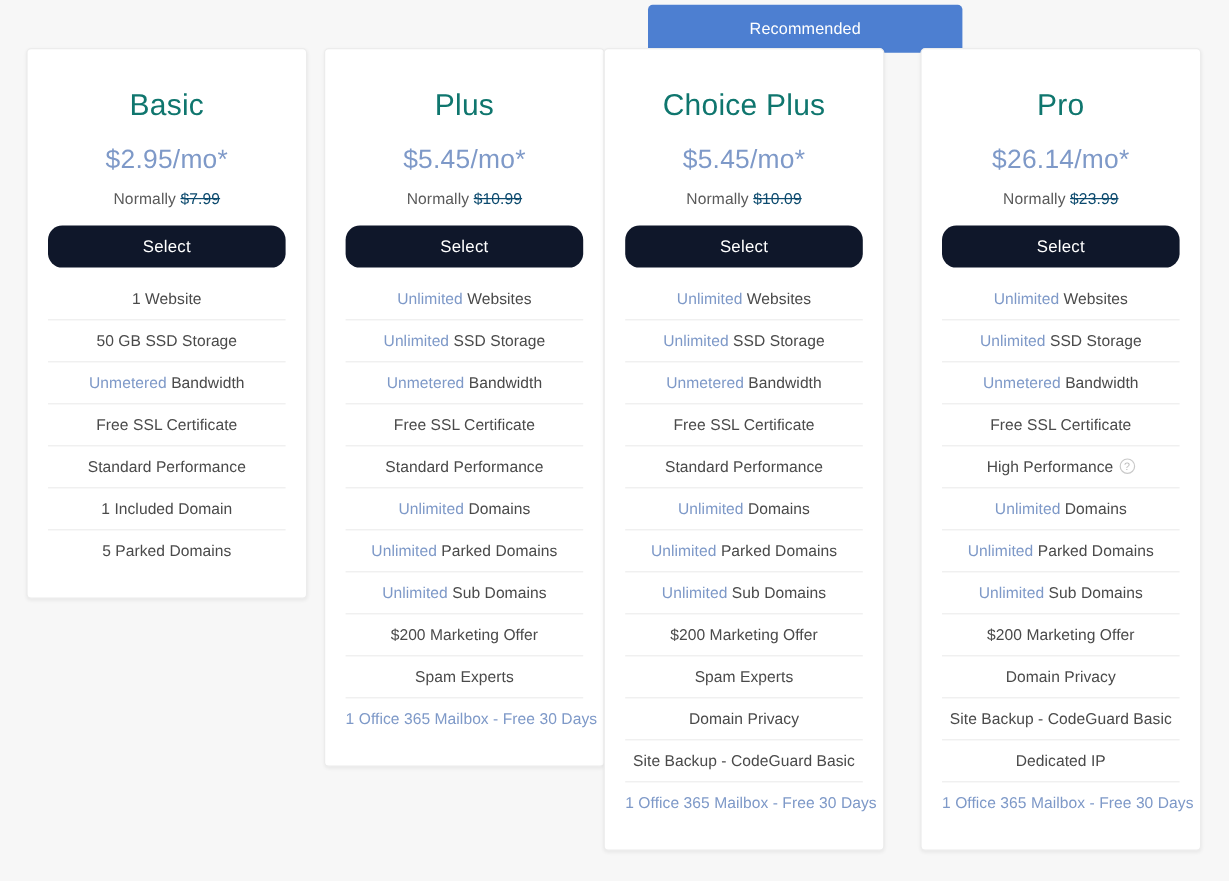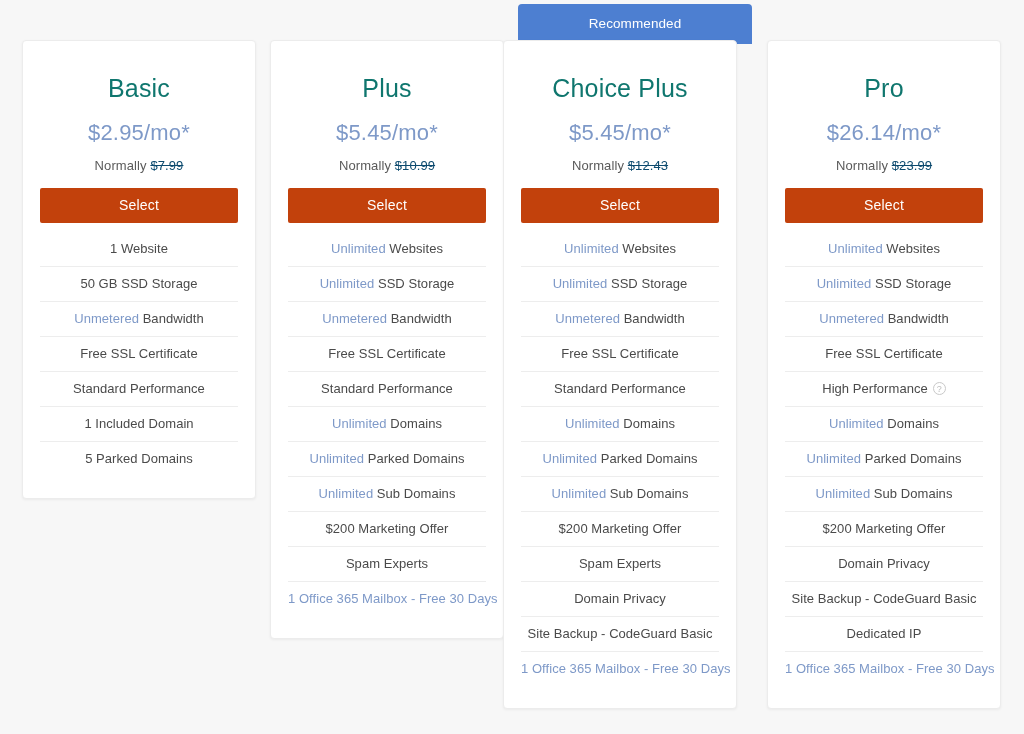--- a/index.html
+++ b/index.html
@@ -36,23 +36,23 @@
     padding: 0 17px 22px 17px;
   }
 
   .plan.p0 { left: 22px;  }
   .plan.p1 { left: 270px; }
   .plan.p2 { left: 503px; top: 40px; }
   .plan.p3 { left: 767px; }
 
   .ribbon {
     position: absolute;
-    left: 518px;
+    left: 540px;
     top: 4px;
-    width: 234px;
+    width: 262px;
     height: 40px;
     background: #4d7fd1;
     border-radius: 4px 4px 0 0;
     color: #ffffff;
     font-size: 13.5px;
     line-height: 40px;
     text-align: center;
     letter-spacing: 0.1px;
     box-sizing: border-box;
   }
@@ -87,26 +87,26 @@
   .plan-normally .old {
     text-decoration: line-through;
     color: #0c4a6e;
   }
 
   .select-btn {
     display: block;
     width: 100%;
     margin-top: 15px;
     padding: 9px 0 10px 0;
-    background: #c2410c;
+    background: #0f172a;
     color: #ffffff;
     font-size: 14px;
     font-family: inherit;
     border: none;
-    border-radius: 2px;
+    border-radius: 12px;
     cursor: pointer;
     text-align: center;
     letter-spacing: 0.2px;
   }
 
   .features {
     list-style: none;
     margin: 0;
     padding: 9px 0 0 0;
   }
@@ -195,21 +195,21 @@
         <li class="feature"><span>Spam Experts</span></li>
         <li class="feature link-row"><span>1 Office 365 Mailbox - Free 30 Days</span></li>
       </ul>
   </div>
 
   <div class="plan p2">
     <h2 class="plan-name">Choice Plus</h2>
     <div class="plan-price">$5.45/mo*</div>
     <div class="plan-normally">
       <span>Normally</span>
-      <span class="old">$12.43</span>
+      <span class="old">$10.09</span>
     </div>
     <button class="select-btn">Select</button>
     <ul class="features">
         <li class="feature"><span class="hl">Unlimited</span><span> Websites</span></li>
         <li class="feature"><span class="hl">Unlimited</span><span> SSD Storage</span></li>
         <li class="feature"><span class="hl">Unmetered</span><span> Bandwidth</span></li>
         <li class="feature"><span>Free SSL Certificate</span></li>
         <li class="feature"><span>Standard Performance</span></li>
         <li class="feature"><span class="hl">Unlimited</span><span> Domains</span></li>
         <li class="feature"><span class="hl">Unlimited</span><span> Parked Domains</span></li>

